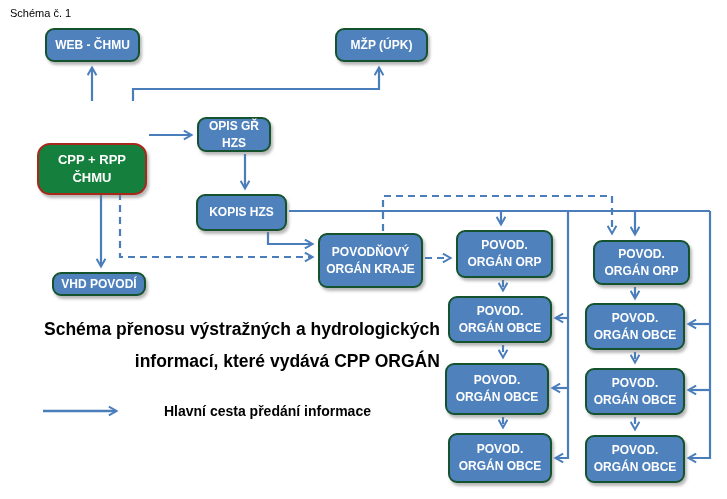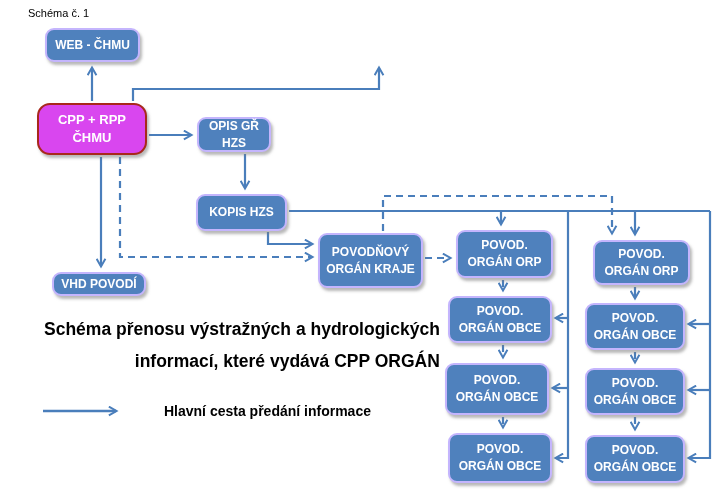--- a/index.html
+++ b/index.html
@@ -6,27 +6,27 @@
   .canvas{
     position:relative;width:727px;height:499px;background:#ffffff;
     font-family:"Liberation Sans",sans-serif;overflow:hidden;
   }
   .wires{position:absolute;left:0;top:0;width:727px;height:499px;}
   .node{
     position:absolute;box-sizing:border-box;
     display:flex;align-items:center;justify-content:center;text-align:center;
     color:#ffffff;font-weight:700;font-size:12px;line-height:1.4;
     white-space:pre-line;
-    background:#4f81bd;border:2px solid #c4b5fd;border-radius:9px;
+    background:#4f81bd;border:2px solid #14532d;border-radius:9px;
     box-shadow:2px 3px 3px rgba(125,125,125,.55);
   }
   .node.red{
-    background:#d946ef;border-color:#a8281c;border-radius:13px;font-size:13px;
+    background:#15803d;border-color:#a8281c;border-radius:13px;font-size:13px;margin-top:40px;
   }
-  .scheme-label{position:absolute;left:10px;top:7px;font-size:11px;color:#000;margin-left:18px;}
+  .scheme-label{position:absolute;left:10px;top:7px;font-size:11px;color:#000;}
   .title{
     position:absolute;left:44px;top:314px;color:#000;
     font-size:17.5px;font-weight:700;line-height:1.8;text-align:right;
   }
   .legend-row{position:absolute;display:flex;align-items:center;gap:12px;}
   .legend-label{font-size:14px;font-weight:700;color:#000;padding-left:24px;}
 </style>
 </head>
 <body>
 
@@ -66,20 +66,21 @@
       <path d="M503,345 L503,357" marker-end="url(#arr)"></path>
       <path d="M503,417 L503,427" marker-end="url(#arr)"></path>
       <path d="M635,352 L635,362" marker-end="url(#arr)"></path>
       <path d="M635,417 L635,429" marker-end="url(#arr)"></path>
     </g>
   </svg>
 
   <div class="scheme-label">Schéma č. 1</div>
 
   <div class="node" style="left:45px;top:28px;width:95px;height:34px">WEB - ČHMU</div>
+  <div class="node" style="left:335px;top:28px;width:93px;height:34px">MŽP (ÚPK)</div>
   <div class="node red" style="left:37px;top:103px;width:110px;height:52px">CPP + RPP
 ČHMU</div>
   <div class="node" style="left:197px;top:117px;width:74px;height:35px">OPIS GŘ HZS</div>
   <div class="node" style="left:196px;top:194px;width:91px;height:37px">KOPIS HZS</div>
   <div class="node" style="left:318px;top:233px;width:105px;height:55px">POVODŇOVÝ
 ORGÁN KRAJE</div>
   <div class="node" style="left:52px;top:272px;width:94px;height:24px">VHD POVODÍ</div>
 
   <div class="node" style="left:456px;top:230px;width:97px;height:48px">POVOD.
 ORGÁN ORP</div>

